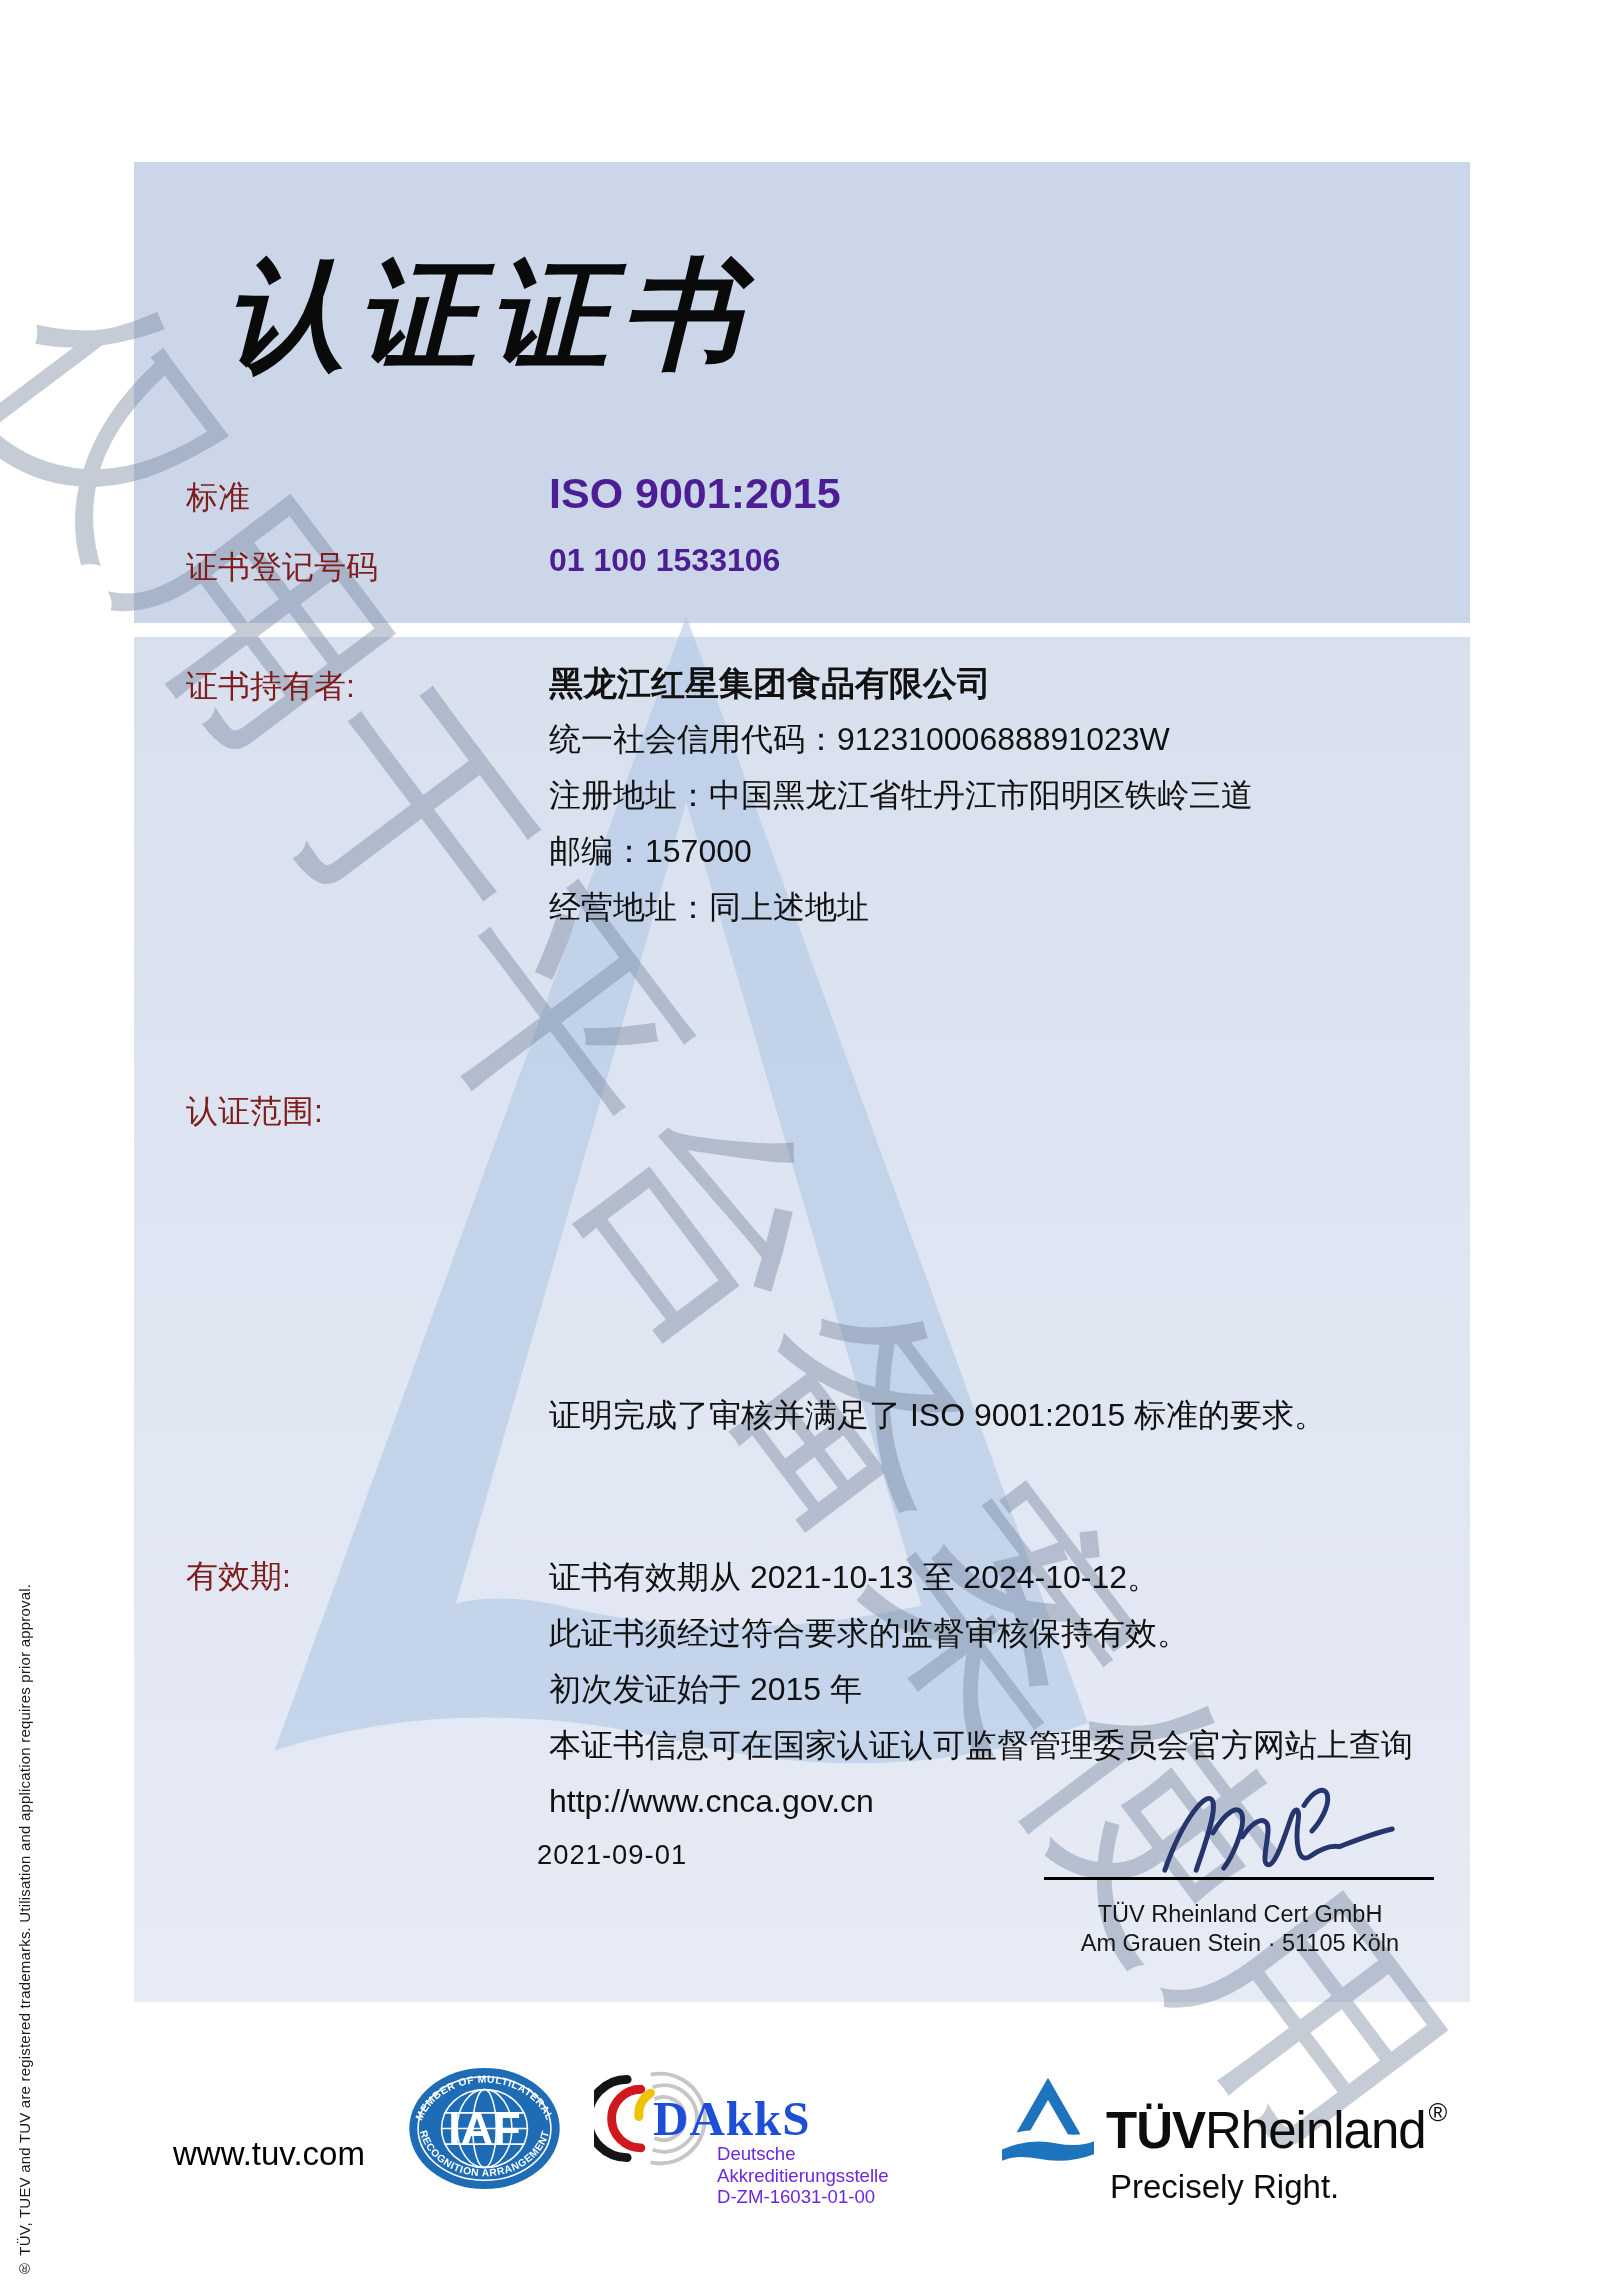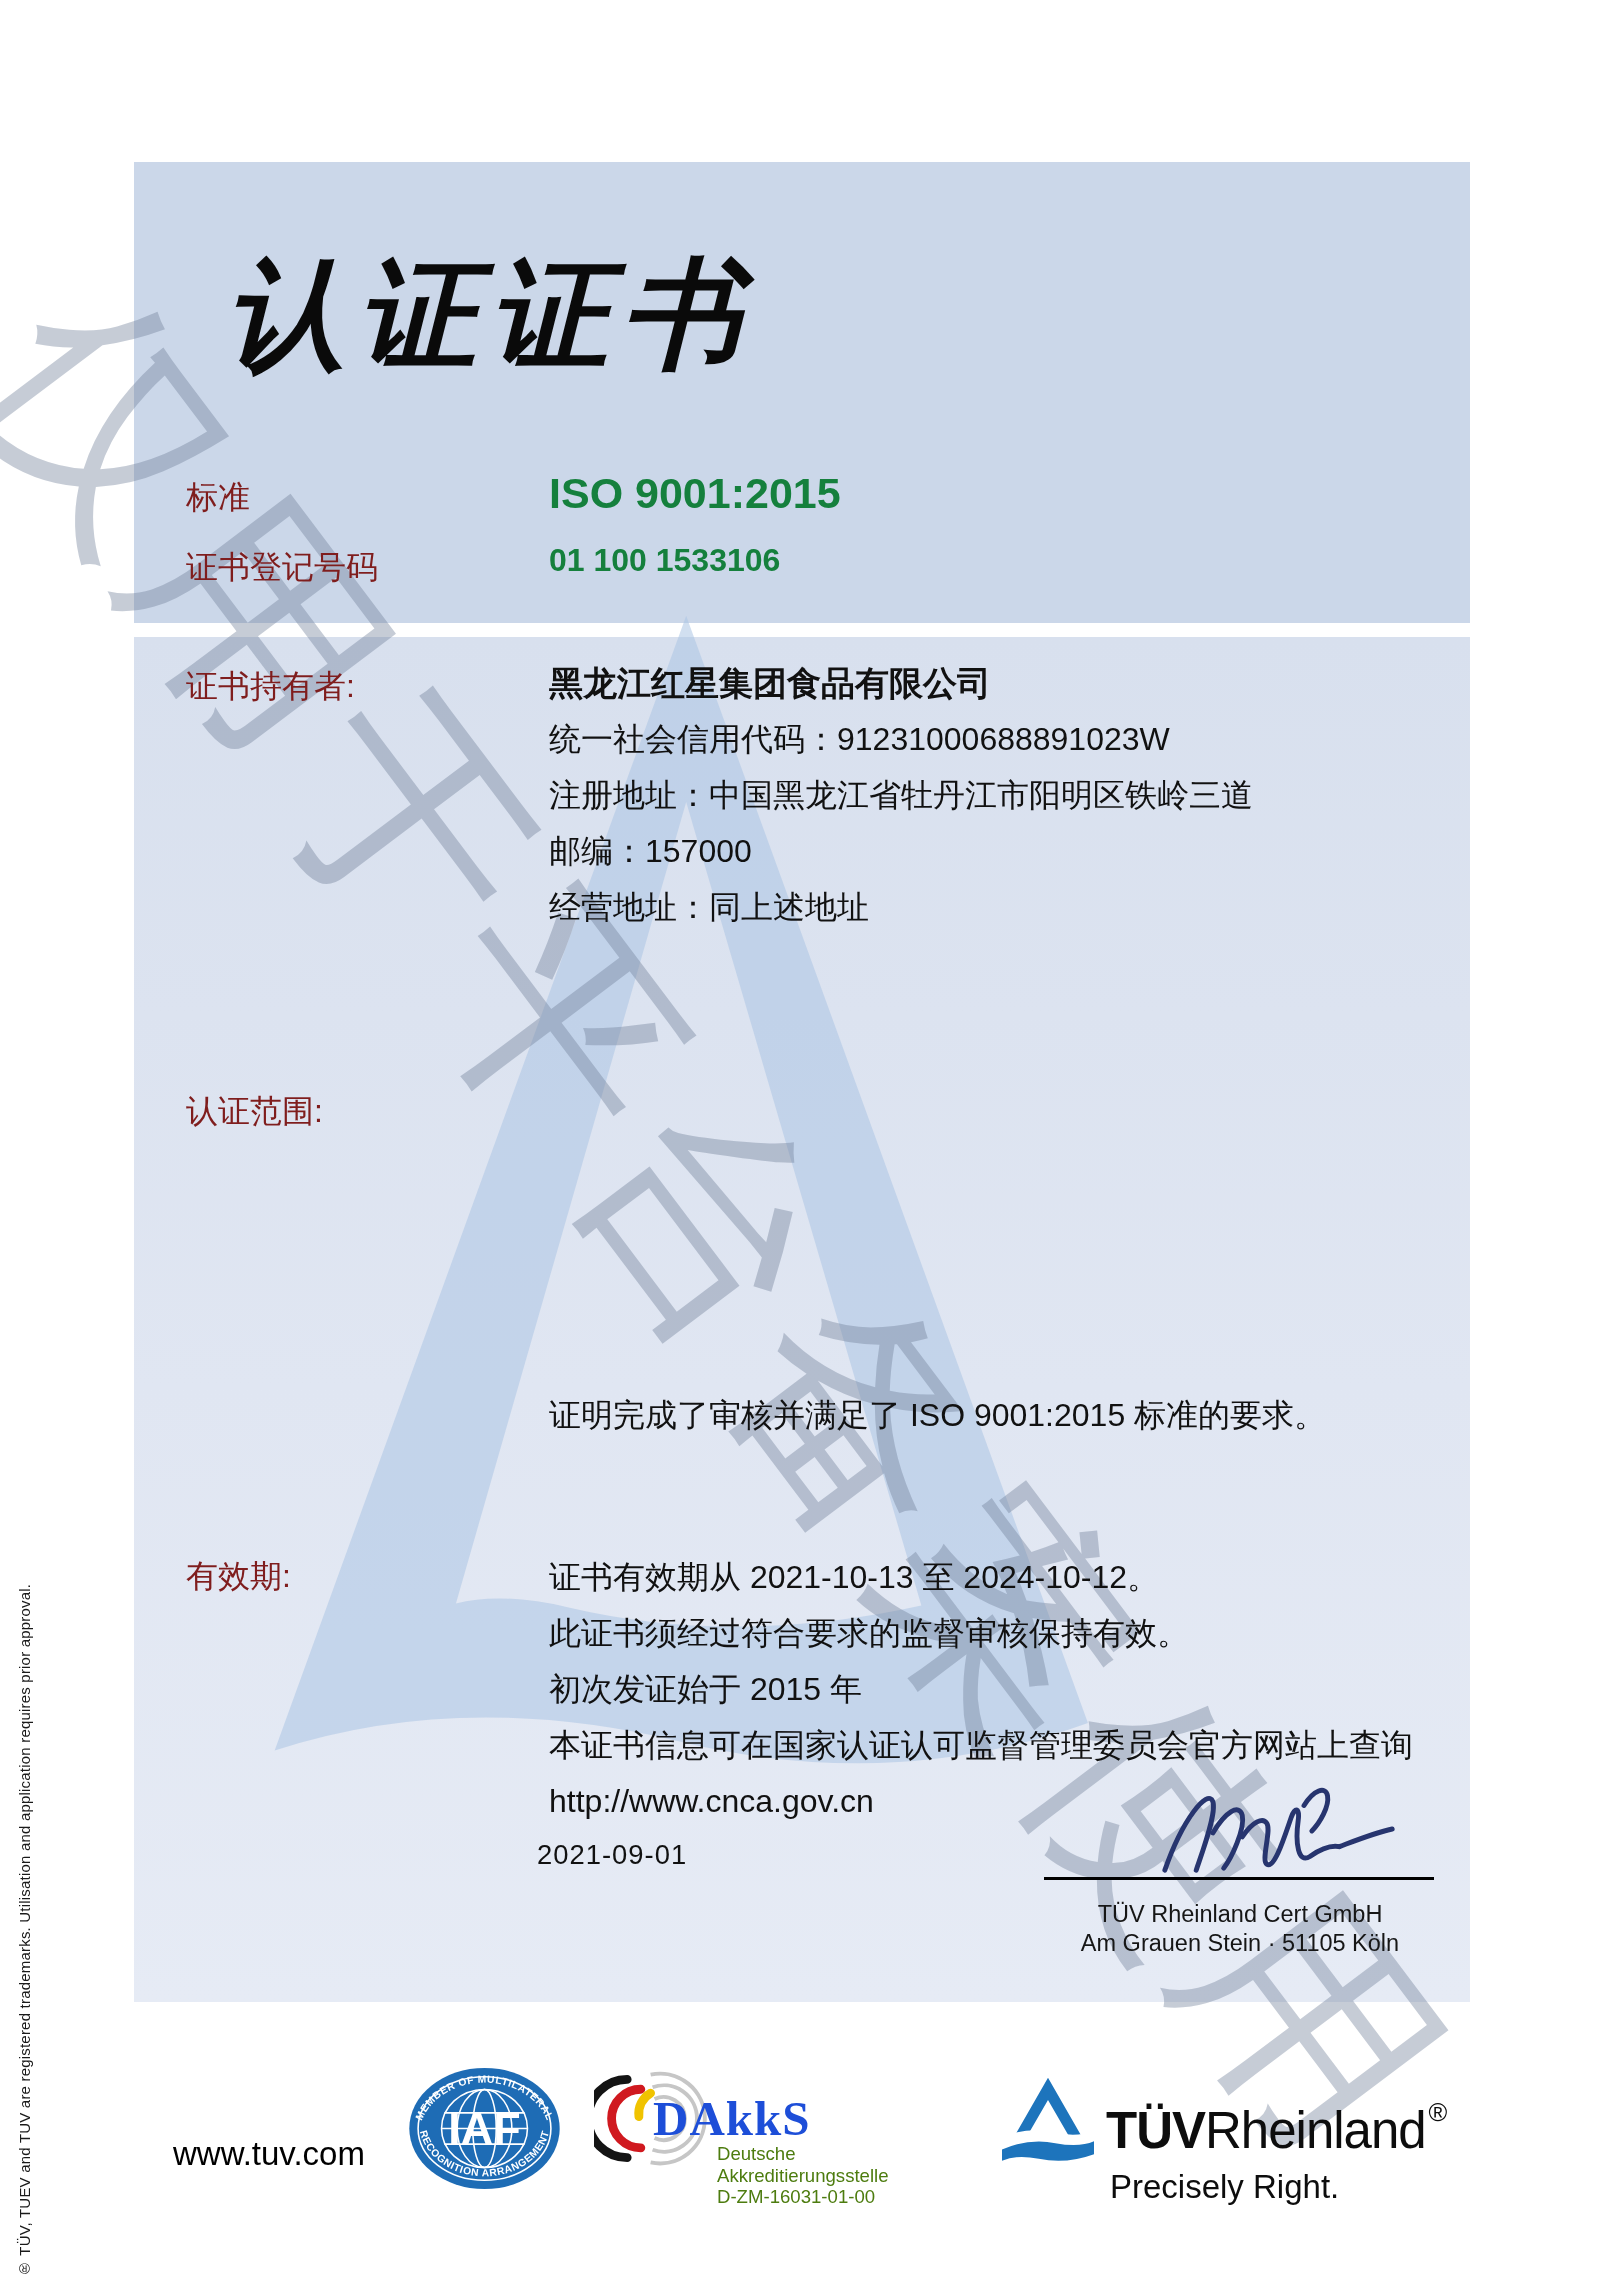--- a/index.html
+++ b/index.html
@@ -18,21 +18,21 @@
                font-size:240px;letter-spacing:9.8px;white-space:nowrap;
                color:rgba(112,128,153,0.40);font-weight:400;}
 
   
   .side-note{position:absolute;left:15.7px;top:1586px;height:691px;z-index:3;
              writing-mode:vertical-rl;transform:rotate(180deg);
              font-size:15px;letter-spacing:0.2px;color:#1a1a1a;white-space:nowrap;}
 
   .abs{position:absolute;z-index:3;}
   .label{font-size:32px;color:#7f1d1d;text-align:right;}
-  .val-bold{font-weight:700;color:#15803d;}
+  .val-bold{font-weight:700;color:#4c1d95;}
 
   .title{left:225px;top:235px;font-size:120px;font-weight:600;letter-spacing:11.8px;color:#0a0a0a;font-style:italic;}
 
   .std-label{left:186px;top:476px;}
   .std-value{left:549px;top:469px;font-size:43px;}
   .reg-label{left:186px;top:546px;}
   .reg-value{left:549px;top:542px;font-size:32px;}
 
   .holder-label{left:186px;top:665px;}
   .holder-block{left:549px;top:655px;width:941px;font-size:32px;line-height:56px;}
@@ -49,21 +49,21 @@
   .issue-date{left:537px;top:1839px;font-size:27.4px;letter-spacing:1px;}
   .sig-line{left:1044px;top:1877px;width:390px;height:2.9px;background:#000;}
   .signature{left:1157px;top:1774px;}
   .issuer-block{left:1034px;top:1900px;width:412px;text-align:center;font-size:23.5px;line-height:29px;color:#161616;}
 
   
   .website{left:173px;top:2135px;font-size:33px;color:#000;}
   .iaf-logo{left:407px;top:2066px;}
   .dakks-mark{left:594px;top:2058px;}
   .dakks-word{left:653px;top:2090px;font-family:"Liberation Serif",serif;font-weight:700;font-size:49px;color:#1d4ed8;letter-spacing:1px;}
-  .dakks-lines{left:717px;top:2143px;font-size:18.6px;line-height:21.6px;color:#4d7c0f;}
+  .dakks-lines{left:717px;top:2143px;font-size:18.6px;line-height:21.6px;color:#6d28d9;}
   .tuv-mark{left:1002px;top:2076px;}
   .tuv-brand{left:1106px;top:2098px;font-size:51px;color:#0d0d0d;letter-spacing:-1px;white-space:nowrap;}
   .tuv-brand .bold{font-weight:700;}
   .tuv-brand .reg{font-weight:400;}
   .tuv-brand sup{font-size:25.5px;font-weight:400;vertical-align:27.4px;margin-left:2.9px;}
   .tuv-tagline{left:1110px;top:2168px;font-size:33px;color:#0d0d0d;}
 </style>
 </head>
 <body>
 

